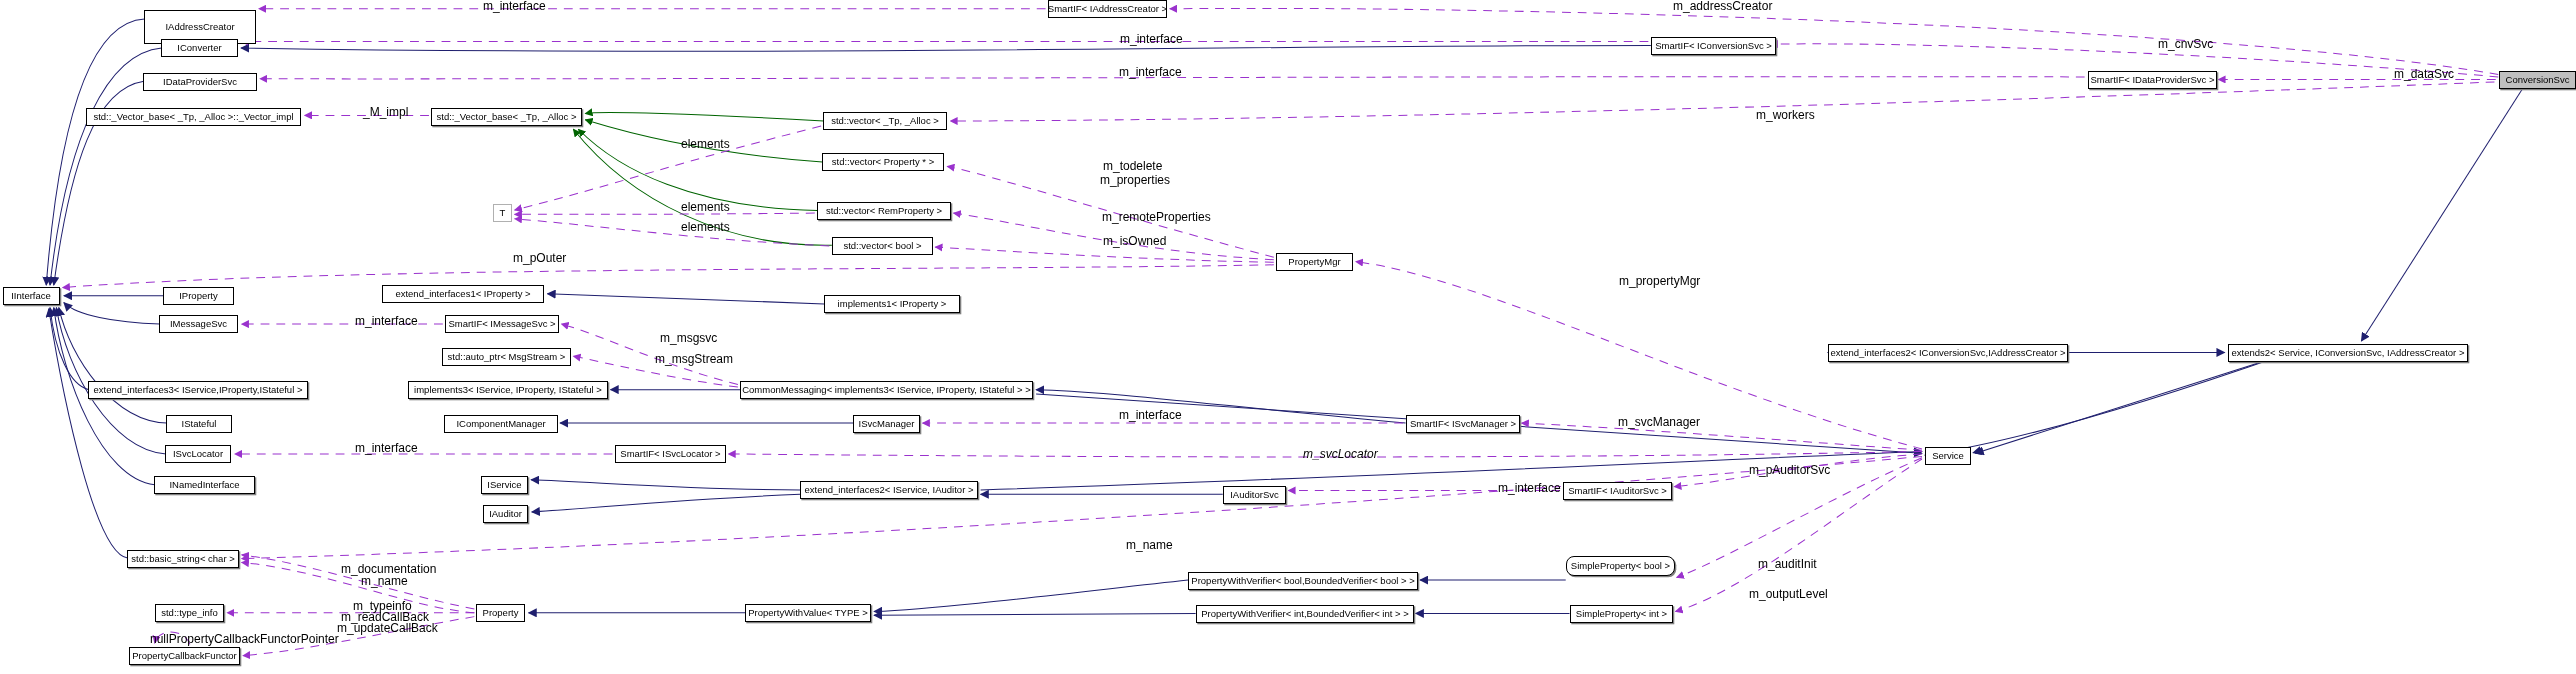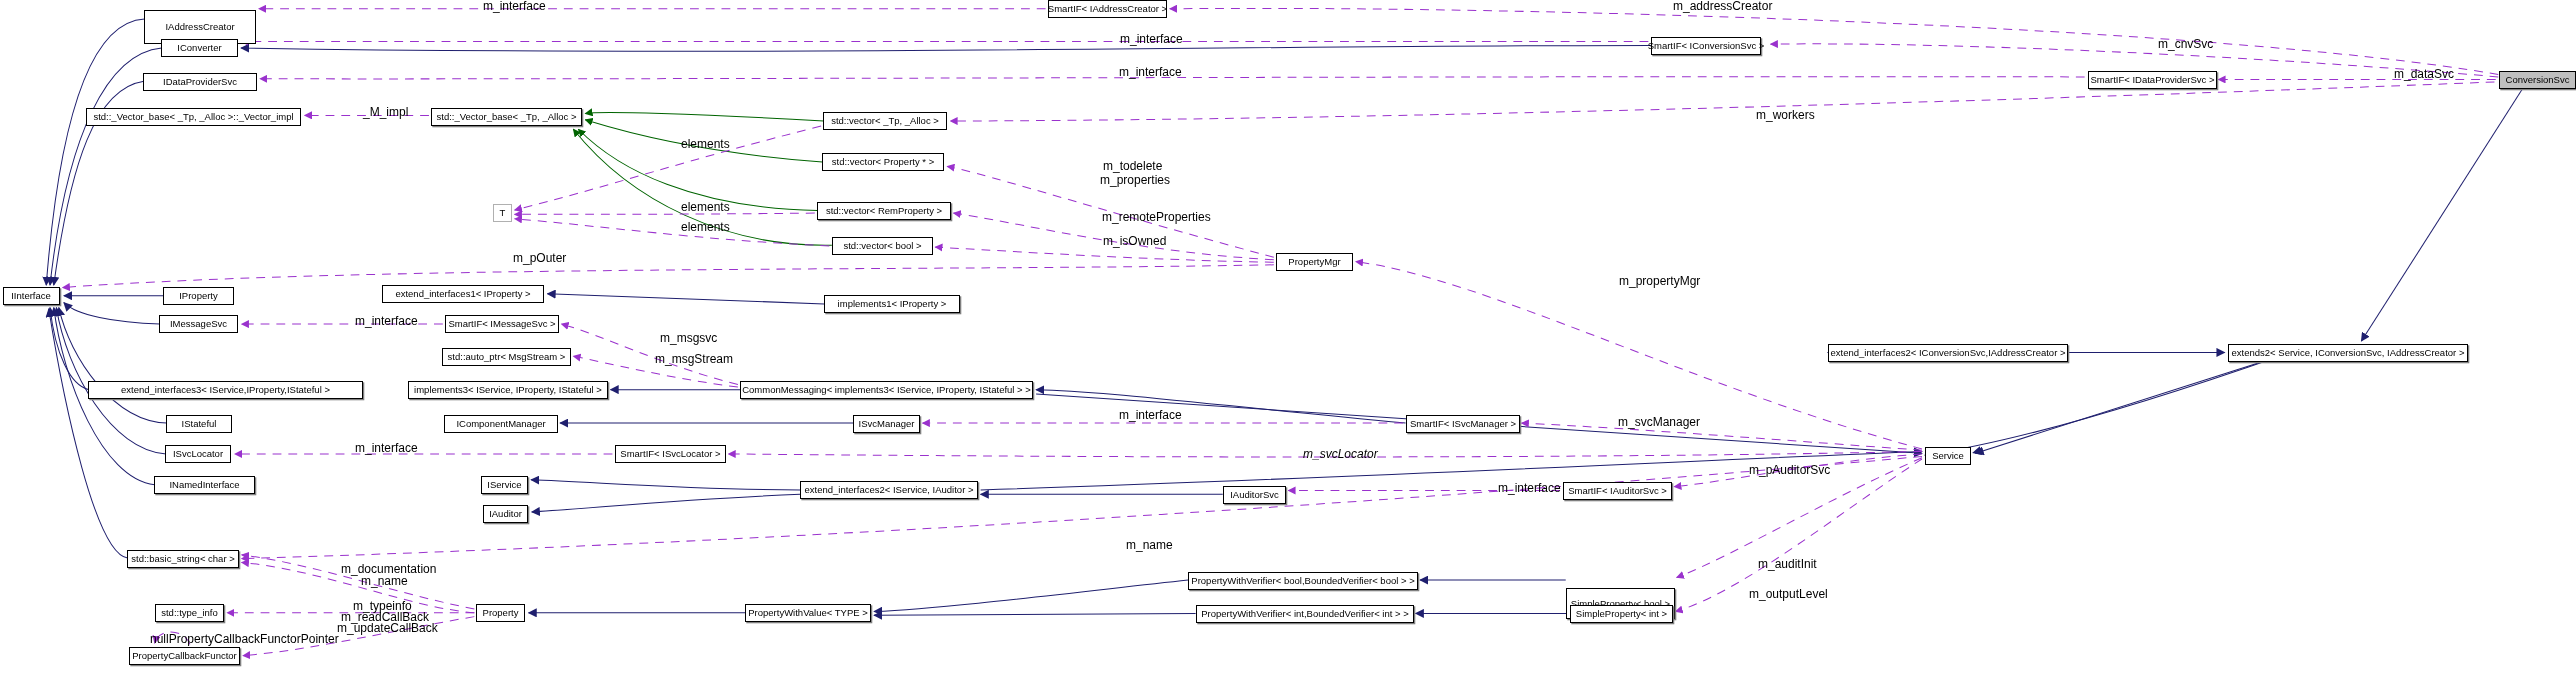--- a/index.html
+++ b/index.html
@@ -209,21 +209,21 @@
       <div class="node" style="left: 832px; top: 237px; width: 101px; height: 17.7px;">std::vector&lt; bool &gt;</div>
       <div class="node pale" style="left: 493px; top: 204px; width: 19px; height: 18.3px;">T</div>
       <div class="node" style="left: 1276px; top: 253px; width: 77px; height: 17.7px;">PropertyMgr</div>
       <div class="node shadow" style="left: 2.5px; top: 287px; width: 57px; height: 17.7px;">IInterface</div>
       <div class="node" style="left: 163px; top: 287px; width: 71px; height: 17.7px;">IProperty</div>
       <div class="node" style="left: 382px; top: 285px; width: 162px; height: 17.7px;">extend_interfaces1&lt; IProperty &gt;</div>
       <div class="node shadow" style="left: 824px; top: 295px; width: 136px; height: 17.7px;">implements1&lt; IProperty &gt;</div>
       <div class="node" style="left: 159px; top: 315px; width: 79px; height: 17.7px;">IMessageSvc</div>
       <div class="node" style="left: 445px; top: 315px; width: 114px; height: 17.7px;">SmartIF&lt; IMessageSvc &gt;</div>
       <div class="node" style="left: 442px; top: 348px; width: 129px; height: 17.7px;">std::auto_ptr&lt; MsgStream &gt;</div>
-      <div class="node shadow" style="left: 88px; top: 381px; width: 275px; height: 17.7px;">extend_interfaces3&lt; IService,IProperty,IStateful &gt;</div>
+      <div class="node shadow" style="left: 88px; top: 381px; width: 220px; height: 17.7px;">extend_interfaces3&lt; IService,IProperty,IStateful &gt;</div>
       <div class="node shadow" style="left: 408px; top: 381px; width: 200px; height: 17.7px;">implements3&lt; IService, IProperty, IStateful &gt;</div>
       <div class="node shadow" style="left: 740px; top: 381px; width: 293px; height: 17.7px;">CommonMessaging&lt; implements3&lt; IService, IProperty, IStateful &gt; &gt;</div>
       <div class="node" style="left: 166px; top: 415px; width: 66px; height: 17.7px;">IStateful</div>
       <div class="node" style="left: 444px; top: 415px; width: 114px; height: 17.7px;">IComponentManager</div>
       <div class="node shadow" style="left: 853px; top: 415px; width: 67px; height: 17.7px;">ISvcManager</div>
       <div class="node shadow" style="left: 1406px; top: 415px; width: 114px; height: 17.7px;">SmartIF&lt; ISvcManager &gt;</div>
       <div class="node" style="left: 165px; top: 445px; width: 66px; height: 17.7px;">ISvcLocator</div>
       <div class="node" style="left: 615px; top: 445px; width: 111px; height: 17.7px;">SmartIF&lt; ISvcLocator &gt;</div>
       <div class="node shadow" style="left: 154px; top: 476px; width: 101px; height: 17.7px;">INamedInterface</div>
       <div class="node shadow" style="left: 481px; top: 476px; width: 47px; height: 17.7px;">IService</div>
@@ -231,27 +231,27 @@
       <div class="node shadow" style="left: 1223px; top: 486px; width: 63px; height: 17.7px;">IAuditorSvc</div>
       <div class="node shadow" style="left: 1563px; top: 482px; width: 109px; height: 17.7px;">SmartIF&lt; IAuditorSvc &gt;</div>
       <div class="node shadow" style="left: 483px; top: 505px; width: 45px; height: 17.7px;">IAuditor</div>
       <div class="node shadow" style="left: 127px; top: 550px; width: 112px; height: 17.7px;">std::basic_string&lt; char &gt;</div>
       <div class="node shadow" style="left: 155px; top: 604px; width: 69px; height: 17.7px;">std::type_info</div>
       <div class="node" style="left: 476px; top: 604px; width: 49px; height: 17.7px;">Property</div>
       <div class="node shadow" style="left: 745px; top: 604px; width: 126px; height: 17.7px;">PropertyWithValue&lt; TYPE &gt;</div>
       <div class="node shadow" style="left: 129px; top: 647px; width: 111px; height: 17.7px;">PropertyCallbackFunctor</div>
       <div class="node shadow" style="left: 1188px; top: 572px; width: 230px; height: 17.7px;">PropertyWithVerifier&lt; bool,BoundedVerifier&lt; bool &gt; &gt;</div>
       <div class="node shadow" style="left: 1196px; top: 605px; width: 218px; height: 17.7px;">PropertyWithVerifier&lt; int,BoundedVerifier&lt; int &gt; &gt;</div>
-      <div class="node shadow" style="left: 1566px; top: 588px; width: 109px; height: 31px;">SimpleProperty&lt; bool &gt;</div>
+      <div class="node shadow" style="left: 1566px; top: 556px; width: 109px; height: 20px; border-radius: 8px;">SimpleProperty&lt; bool &gt;</div>
       <div class="node shadow" style="left: 1570px; top: 605px; width: 103px; height: 17.7px;">SimpleProperty&lt; int &gt;</div>
       <div class="node" style="left: 1925px; top: 447px; width: 46px; height: 17.7px;">Service</div>
       <div class="node shadow" style="left: 1828px; top: 344px; width: 240px; height: 17.7px;">extend_interfaces2&lt; IConversionSvc,IAddressCreator &gt;</div>
       <div class="node shadow" style="left: 2228px; top: 344px; width: 240px; height: 17.7px;">extends2&lt; Service, IConversionSvc, IAddressCreator &gt;</div>
       <div class="node" style="left: 1048px; top: 0px; width: 119px; height: 17.7px;">SmartIF&lt; IAddressCreator &gt;</div>
-      <div class="node shadow" style="left: 1651px; top: 37px; width: 110px; height: 17.7px;">SmartIF&lt; IConversionSvc &gt;</div>
+      <div class="node shadow" style="left: 1651px; top: 37px; width: 125px; height: 17.7px;">SmartIF&lt; IConversionSvc &gt;</div>
       <div class="node shadow" style="left: 2088px; top: 71px; width: 129px; height: 17.7px;">SmartIF&lt; IDataProviderSvc &gt;</div>
       <div class="node focus" style="left: 2499px; top: 71px; width: 77px; height: 17.7px;">ConversionSvc</div>
     </div>
   <div id="labels-layer">
       <div class="elabel" style="left: 454px; top: 0px;">m_interface</div>
       <div class="elabel" style="left: 1644px; top: 0px;">m_addressCreator</div>
       <div class="elabel" style="left: 1091px; top: 33px;">m_interface</div>
       <div class="elabel" style="left: 2129px; top: 38px;">m_cnvSvc</div>
       <div class="elabel" style="left: 1090px; top: 66px;">m_interface</div>
       <div class="elabel" style="left: 2322px; top: 68px; padding-left: 43px;">m_dataSvc</div>

